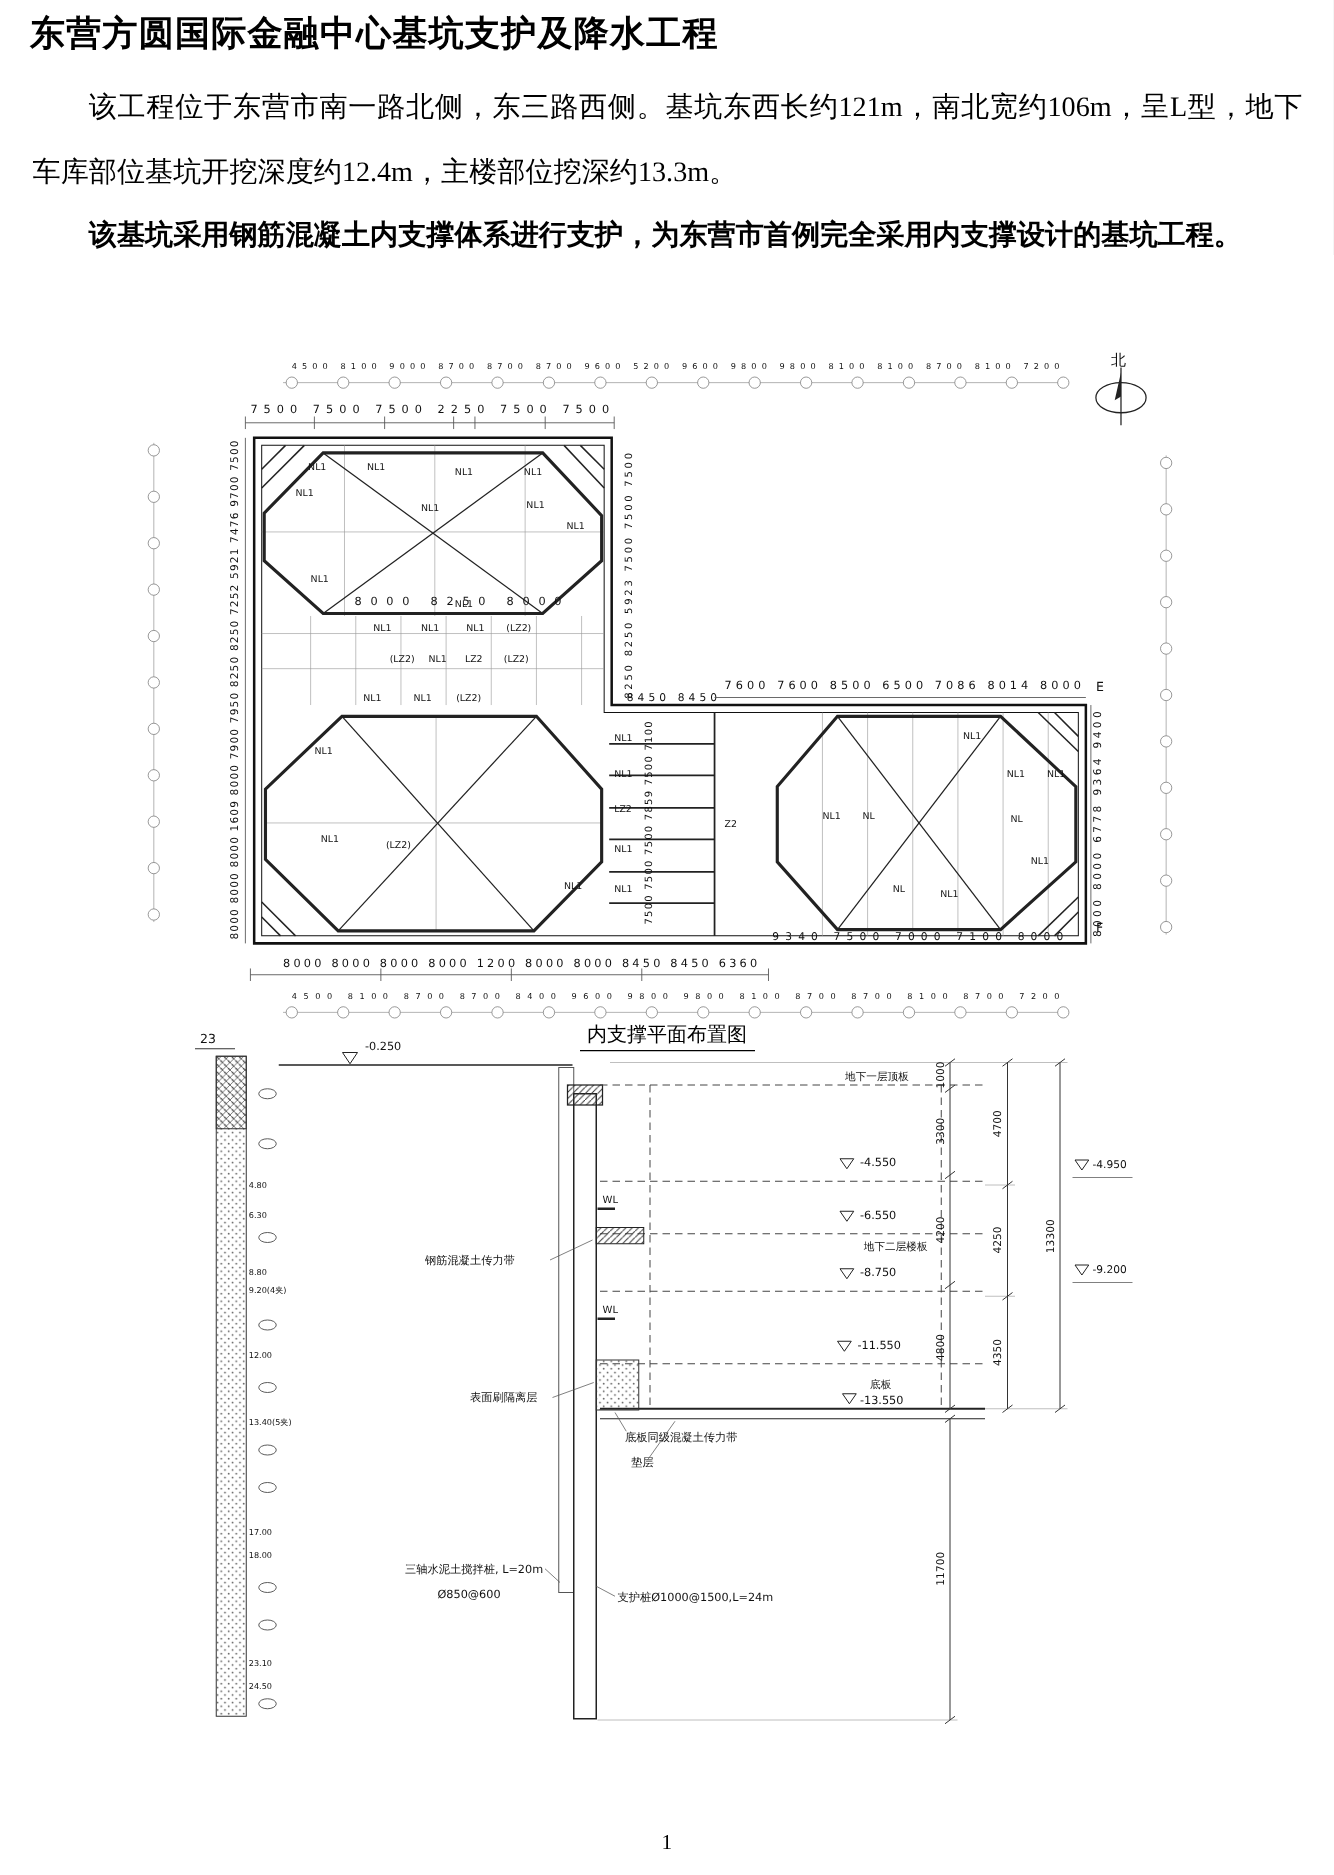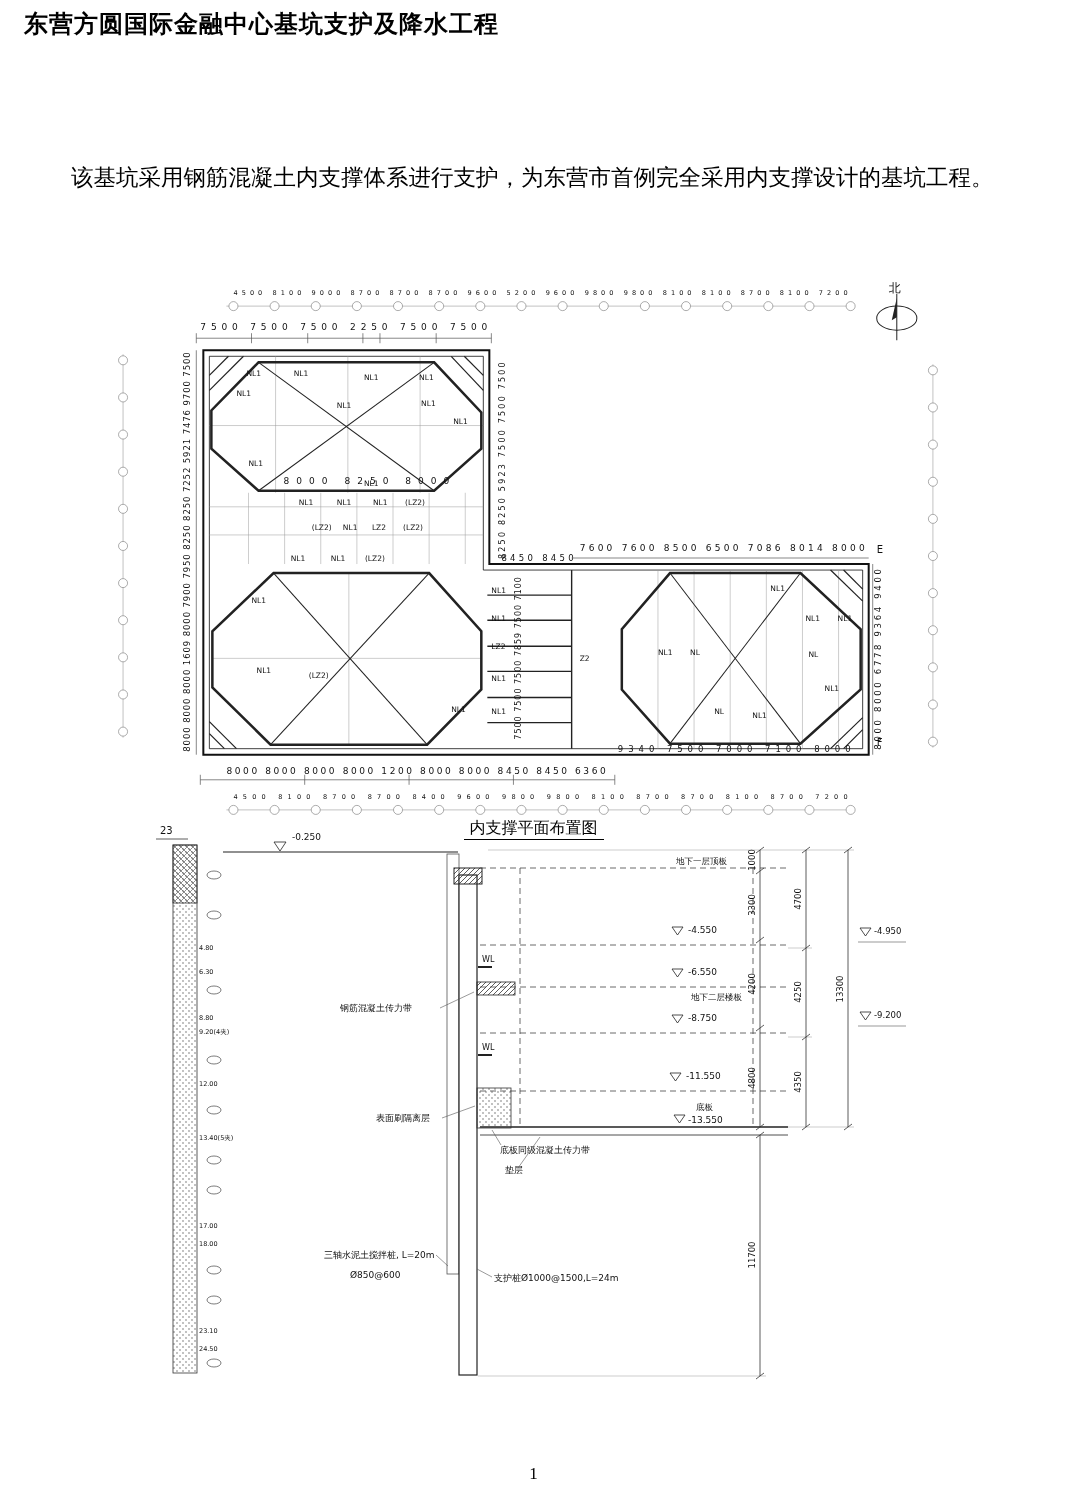--- a/index.html
+++ b/index.html
@@ -5,45 +5,46 @@
   * { margin:0; padding:0; box-sizing:border-box; }
   html, body { background:#e8e8e8; }
   .page {
     position:relative; width:1067px; height:1500px; margin:0 auto;
     background:#ffffff; overflow:hidden;
     font-family:"Liberation Serif","DejaVu Serif",serif; color:#000;
   }
   .doc-title {
     position:absolute; left:24px; top:8px;
     font-family:"Liberation Sans","DejaVu Sans",sans-serif;
-    font-size:24px; font-weight:bold; letter-spacing:1px;text-align:right;
+    font-size:28px; font-weight:bold; letter-spacing:1px;text-align:right;
   }
   .para {
     position:absolute; left:26px; width:1016px;
     font-size:22.5px; line-height:52px; text-indent:2em; text-align:justify;
   }
   #para-1 { top:60px; }
-  #para-2 { top:152px; }
+  #para-2 { top:162px;font-weight:bold; }
   .plan-fig { position:absolute; left:108px; top:280px; width:848px; height:552px; }
   .plan-caption {
     position:absolute; top:818px; left:0; width:100%; text-align:center;
     font-size:16px;
   }
   .plan-caption span { border-bottom:1.5px solid #000; padding:0 6px 3px; }
   .section-fig { position:absolute; left:148px; top:820px; width:762px; height:588px; }
   .page-num { position:absolute; top:1464px; left:0; width:100%; text-align:center; font-size:17px; }
   svg text { font-family:"DejaVu Sans","Liberation Sans",sans-serif; fill:#111; }
   svg { display:block; }
 </style>
 </head>
 <body>
 
 <div class="page">
 
   <h1 class="doc-title">东营方圆国际金融中心基坑支护及降水工程</h1>
+  <p class="para" id="para-1">该工程位于东营市南一路北侧，东三路西侧。基坑东西长约121m，南北宽约106m，呈L型，地下车库部位基坑开挖深度约12.4m，主楼部位挖深约13.3m。</p>
   <p class="para" id="para-2">该基坑采用钢筋混凝土内支撑体系进行支护，为东营市首例完全采用内支撑设计的基坑工程。</p>
 
   <figure class="plan-fig">
   <svg viewBox="0 0 845 550" width="848" height="552">
 
     <g stroke="#222" fill="none" stroke-width="1">
       <ellipse cx="786" cy="38" rx="20" ry="12"></ellipse>
       <line x1="786" y1="14" x2="786" y2="60"></line>
       <polygon points="786,18 781,40 786,37" fill="#222" stroke="none"></polygon>
     </g>

